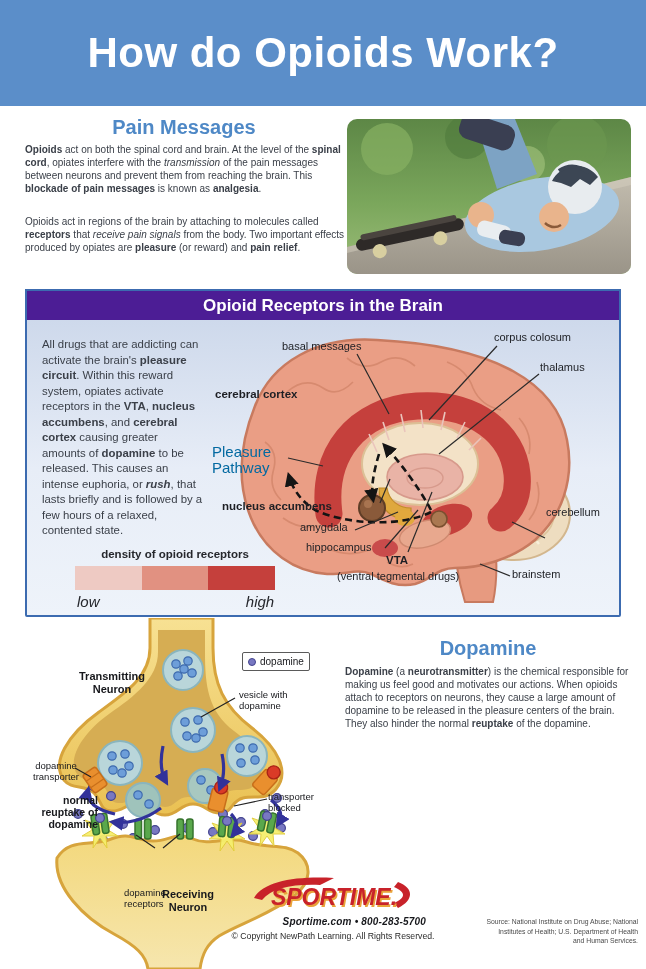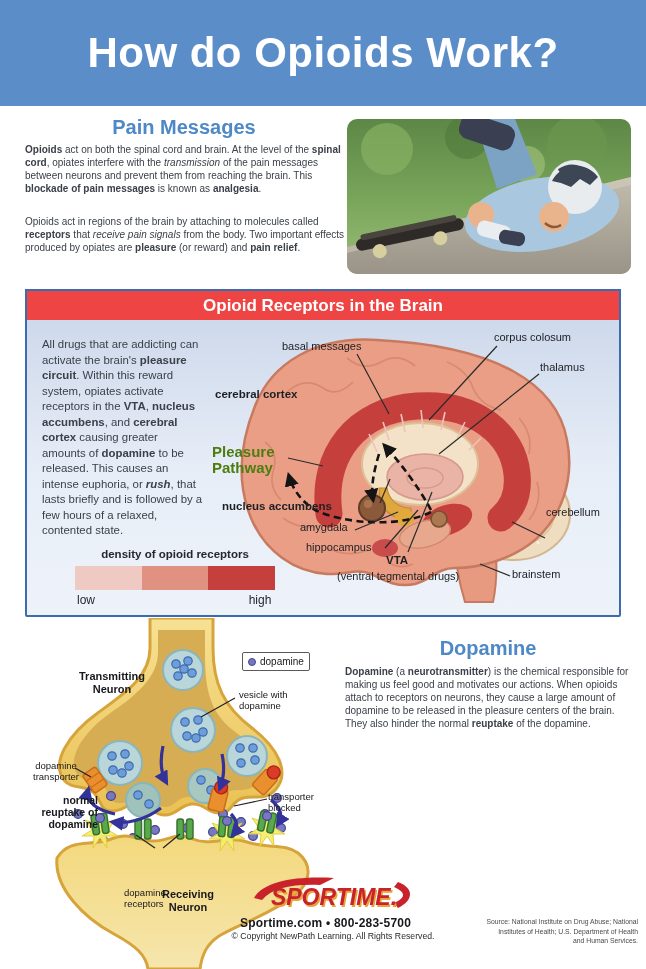--- a/index.html
+++ b/index.html
@@ -13,38 +13,38 @@
   
   .hdr{left:0;top:0;width:646px;height:106px;background:#5b8ec9;display:flex;align-items:center;justify-content:center;}
   .hdr h1{margin:0;color:#fff;font-size:42px;font-weight:700;letter-spacing:.5px;}
   
   .sec-h{font-size:20px;font-weight:700;color:#4e88c6;text-align:center;}
   .para{font-size:10px;line-height:1.3;color:#3b4049;text-align:left;}
   
   .photo{left:347px;top:119px;width:284px;height:155px;border-radius:10px;overflow:hidden;}
   
   .bbox{left:25px;top:289px;width:596px;height:328px;border:2px solid #3c6bb0;border-radius:2px;box-sizing:border-box;background:linear-gradient(180deg,#c9d5e9 0%,#e7edf7 55%,#eef3fa 100%);}
-  .bbox-bar{left:25px;top:289px;width:596px;height:31px;background:#ef4444;box-sizing:border-box;border:2px solid #3c6bb0;border-bottom:none;display:flex;align-items:center;justify-content:center;}
+  .bbox-bar{left:25px;top:289px;width:596px;height:31px;background:#4c1d95;box-sizing:border-box;border:2px solid #3c6bb0;border-bottom:none;display:flex;align-items:center;justify-content:center;}
   .bbox-bar span{color:#fff;font-weight:700;font-size:17px;}
   .blabel{font-size:11px;color:#1d1f24;white-space:nowrap;}
   .blabel.bold{font-weight:700;font-size:11.5px;}
-  .pp{color:#4d7c0f;font-weight:700;font-size:15px;line-height:1.05;}
+  .pp{color:#0369a1;font-weight:400;font-size:15px;line-height:1.05;}
   .legend-title{font-weight:700;font-size:11.5px;color:#25272c;text-align:center;}
   .legend-bar{display:flex;width:200px;height:24px;}
   .legend-bar div{flex:1;}
-  .legend-lh{font-size:12px;color:#25272c;}
+  .legend-lh{font-size:15px;color:#25272c;font-style:italic;}
   
   .nlabel{font-size:9.5px;line-height:1.12;color:#17181c;}
   .nlabel.bold{font-weight:700;font-size:10.5px;}
   .nname{font-weight:700;font-size:11px;color:#17181c;text-align:center;line-height:1.15;}
   .dlegend{display:flex;align-items:center;gap:4px;background:#fff;border:1.5px solid #5a5a5a;border-radius:2px;padding:1px 5px;height:15px;}
   .dlegend .dot{width:8px;height:8px;border-radius:50%;background:#7878c2;border:1.5px solid #43438e;box-sizing:border-box;}
   .dlegend span.t{font-size:10px;color:#17181c;}
   
-  .contact{font-weight:700;font-size:12px;color:#17181c;text-align:left;letter-spacing:.2px;}
+  .contact{font-weight:700;font-size:10px;color:#17181c;text-align:right;letter-spacing:.2px;font-style:italic;}
   .copyr{font-size:8.7px;color:#2a2a2a;text-align:center;}
   .source{font-size:6.8px;color:#4a4a4a;text-align:right;line-height:1.4;}
 </style>
 </head>
 <body>
 
 <div class="poster">
 
   <div class="abs hdr">
     <h1>How do Opioids Work?</h1>

